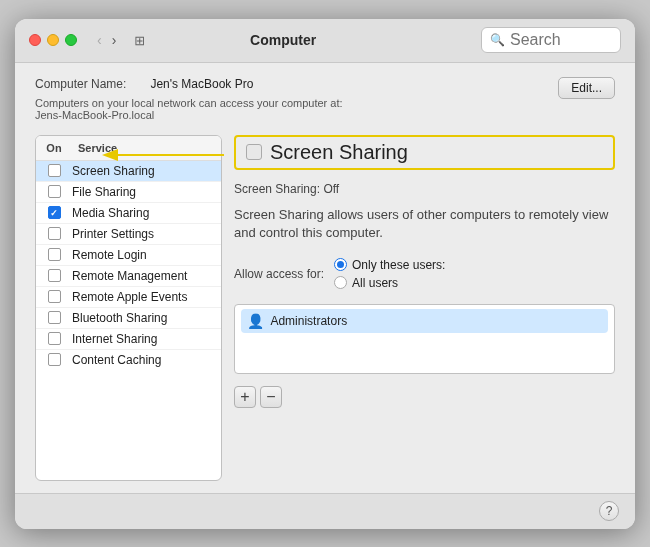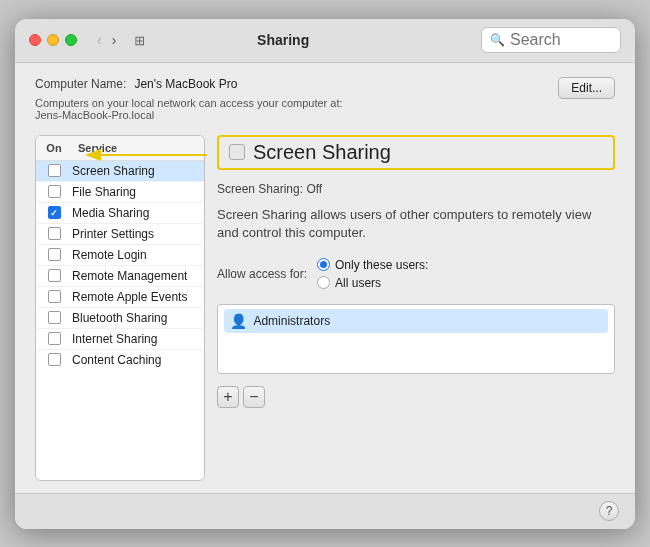--- a/index.html
+++ b/index.html
@@ -97,21 +97,21 @@
       padding: 14px 20px 12px 20px;
       display: flex;
       flex-direction: column;
       flex: 1;
       gap: 0;
     }
     
     .computer-name-row {
       display: flex;
       align-items: flex-start;
-      gap: 8px;
+      gap: 24px;
       margin-bottom: 6px;
     }
     .computer-name-label {
       font-size: 12px;
       color: #444;
       white-space: nowrap;
     }
     .computer-name-value {
       font-size: 12px;
       color: #222;
@@ -140,21 +140,21 @@
     .top-left { flex: 1; }
 
     
     .main-content {
       display: flex;
       flex: 1;
       gap: 12px;
     }
     
     .service-list {
-      width: 170px;
+      width: 187px;
       background: #fff;
       border: 1px solid #c0c0c0;
       border-radius: 6px;
       overflow: hidden;
       flex-shrink: 0;
     }
     .service-list-header {
       display: grid;
       grid-template-columns: 36px 1fr;
       padding: 4px 0;
@@ -377,21 +377,21 @@
     <div class="traffic-lights">
       <div class="traffic-light tl-red"></div>
       <div class="traffic-light tl-yellow"></div>
       <div class="traffic-light tl-green"></div>
     </div>
     <div class="nav-arrows">
       <button class="nav-btn" disabled="">‹</button>
       <button class="nav-btn">›</button>
     </div>
     <span class="grid-icon">⊞</span>
-    <div class="title-text">Sharing</div>
+    <div class="title-text">Computer</div>
     <div class="search-box">
       <span class="search-icon-svg">🔍</span>
       <input class="search-input" type="text" placeholder="Search" style="">
     </div>
   </div>
 
   <div class="body">
 
     <div class="top-section">
       <div class="top-left">

